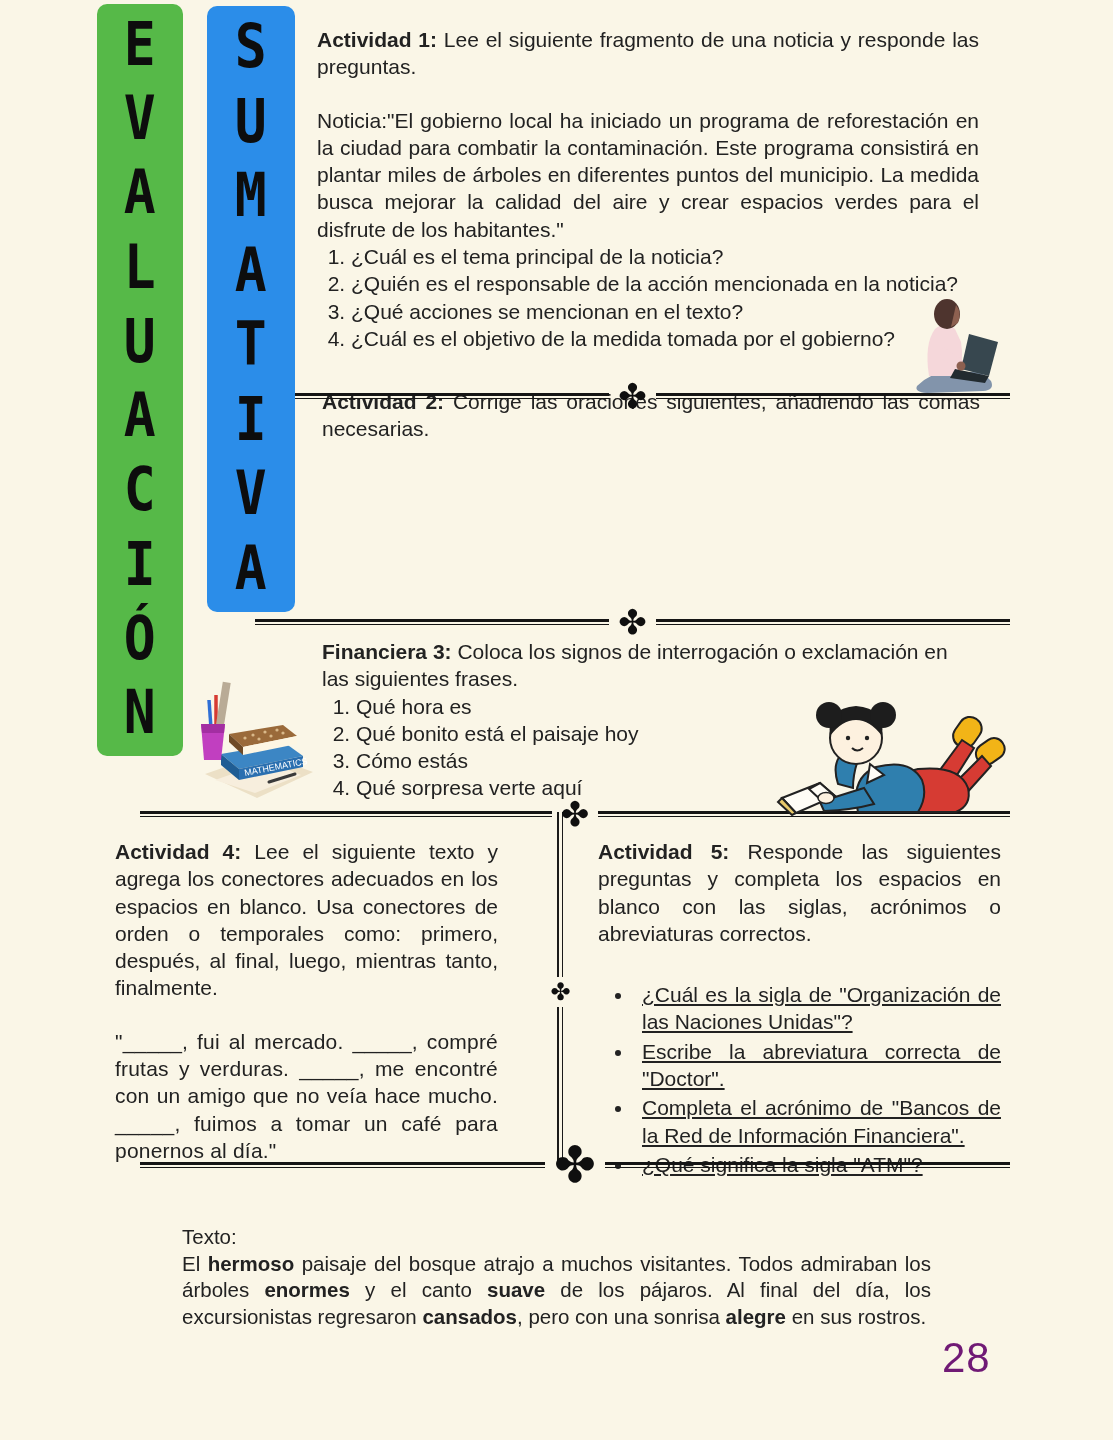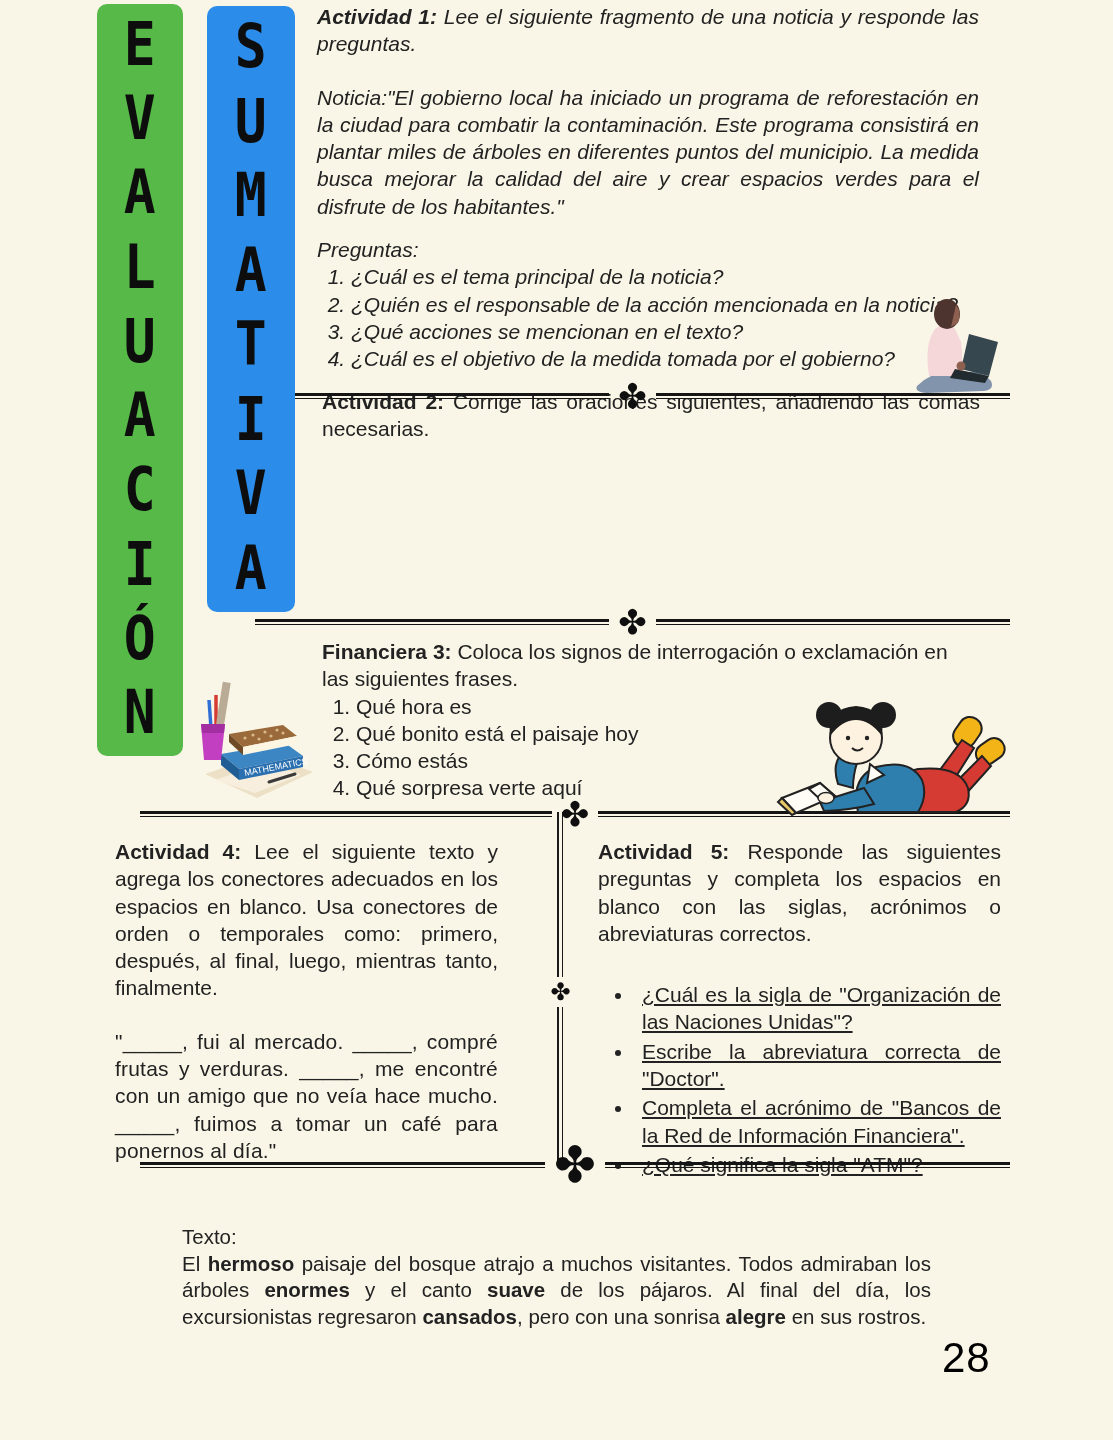--- a/index.html
+++ b/index.html
@@ -40,21 +40,21 @@
   .vdivider .orn-s {
     position:absolute; top:165px; left:50%; transform:translateX(-50%);
     background:#faf6e7; padding:3px 0;
   }
 
   
   .block { position:absolute; font-size:21px; line-height:1.3; }
   .jus { text-align:justify; }
   b, .bold { font-weight:bold; }
 
-  .act1 { left:317px; top:3px;  width:662px;font-style:italic; }
+  .act1 { left:317px; top:26px;  width:662px; }
   .act2 { left:322px; top:388px; width:658px; }
   .act3 { left:322px; top:638px; width:660px; }
   .act4 { left:115px; top:838px; width:383px; }
   .act5 { left:598px; top:838px; width:403px; }
   .act6 { left:182px; top:1198px; width:749px; font-size:20.5px; }
 
   .mt-lg { margin-top:26px; }
   .mt-md { margin-top:16px; }
 
   ol.num { list-style:decimal; list-style-position:outside; padding-left:34px; }
@@ -67,21 +67,21 @@
   
   .illus { position:absolute; z-index:4; }
   .illus svg { display:block; }
   .boy    { left:903px; top:296px;  width:108px; height:102px; }
   .girl   { left:768px; top:690px;  width:238px; height:126px; }
   .books  { left:183px; top:662px;  width:145px; height:148px; }
 
   
   .pagenum {
     position:absolute; left:942px; top:1334px;
-    font-size:42px; color:#000000; letter-spacing:1px;
+    font-size:42px; color:#701a75; letter-spacing:1px;
   }
 </style>
 </head>
 <body>
 
 <div class="page">
 
   <div class="banner banner-green">
     <span class="ltr">E</span>
     <span class="ltr">V</span>
@@ -101,21 +101,20 @@
     <span class="ltr">A</span>
     <span class="ltr">T</span>
     <span class="ltr">I</span>
     <span class="ltr">V</span>
     <span class="ltr">A</span>
   </div>
 
   <div class="block act1">
     <p class="jus"><b>Actividad 1:</b><span> Lee el siguiente fragmento de una noticia y responde las preguntas.</span></p>
     <p class="jus mt-lg">Noticia:"El gobierno local ha iniciado un programa de reforestación en la ciudad para combatir la contaminación. Este programa consistirá en plantar miles de árboles en diferentes puntos del municipio. La medida busca mejorar la calidad del aire y crear espacios verdes para el disfrute de los habitantes."</p>
-    <p class="mt-md">Preguntas:</p>
     <ol class="num">
       <li>¿Cuál es el tema principal de la noticia?</li>
       <li>¿Quién es el responsable de la acción mencionada en la noticia?</li>
       <li>¿Qué acciones se mencionan en el texto?</li>
       <li>¿Cuál es el objetivo de la medida tomada por el gobierno?</li>
     </ol>
   </div>
 
   <div class="hdivider" style="left:255px; top:379px; width:755px;">
     <span class="hline"></span>

